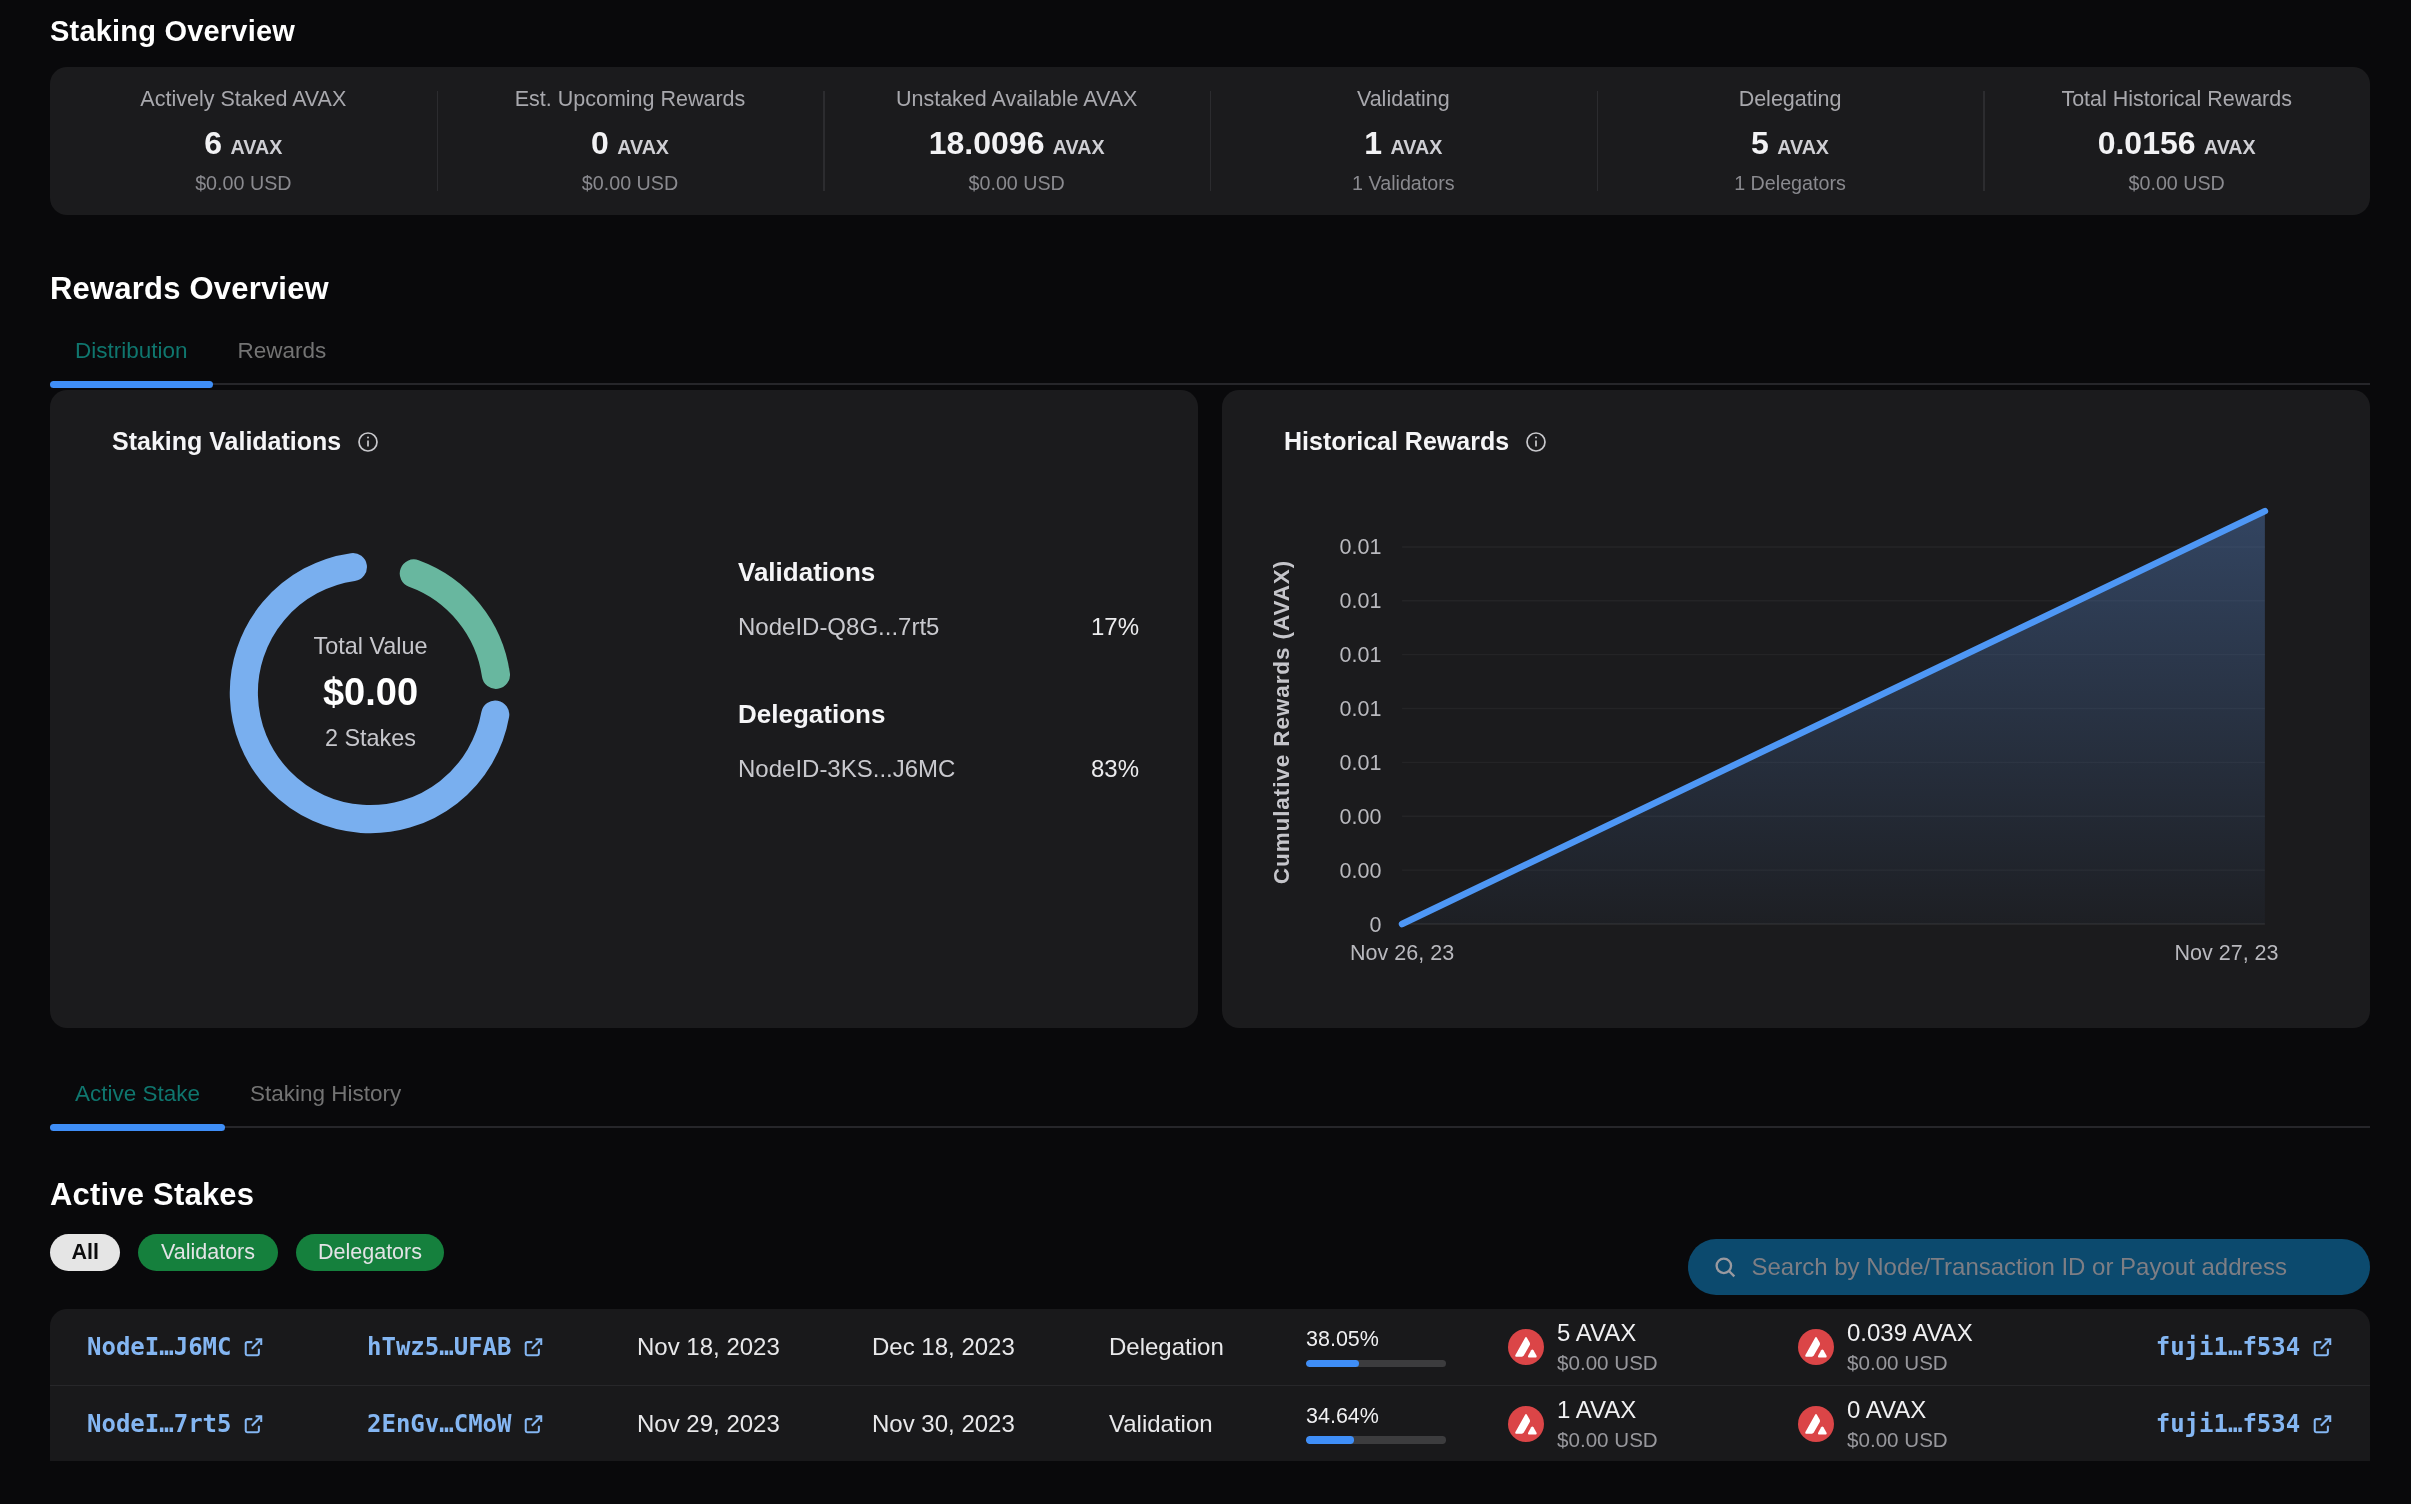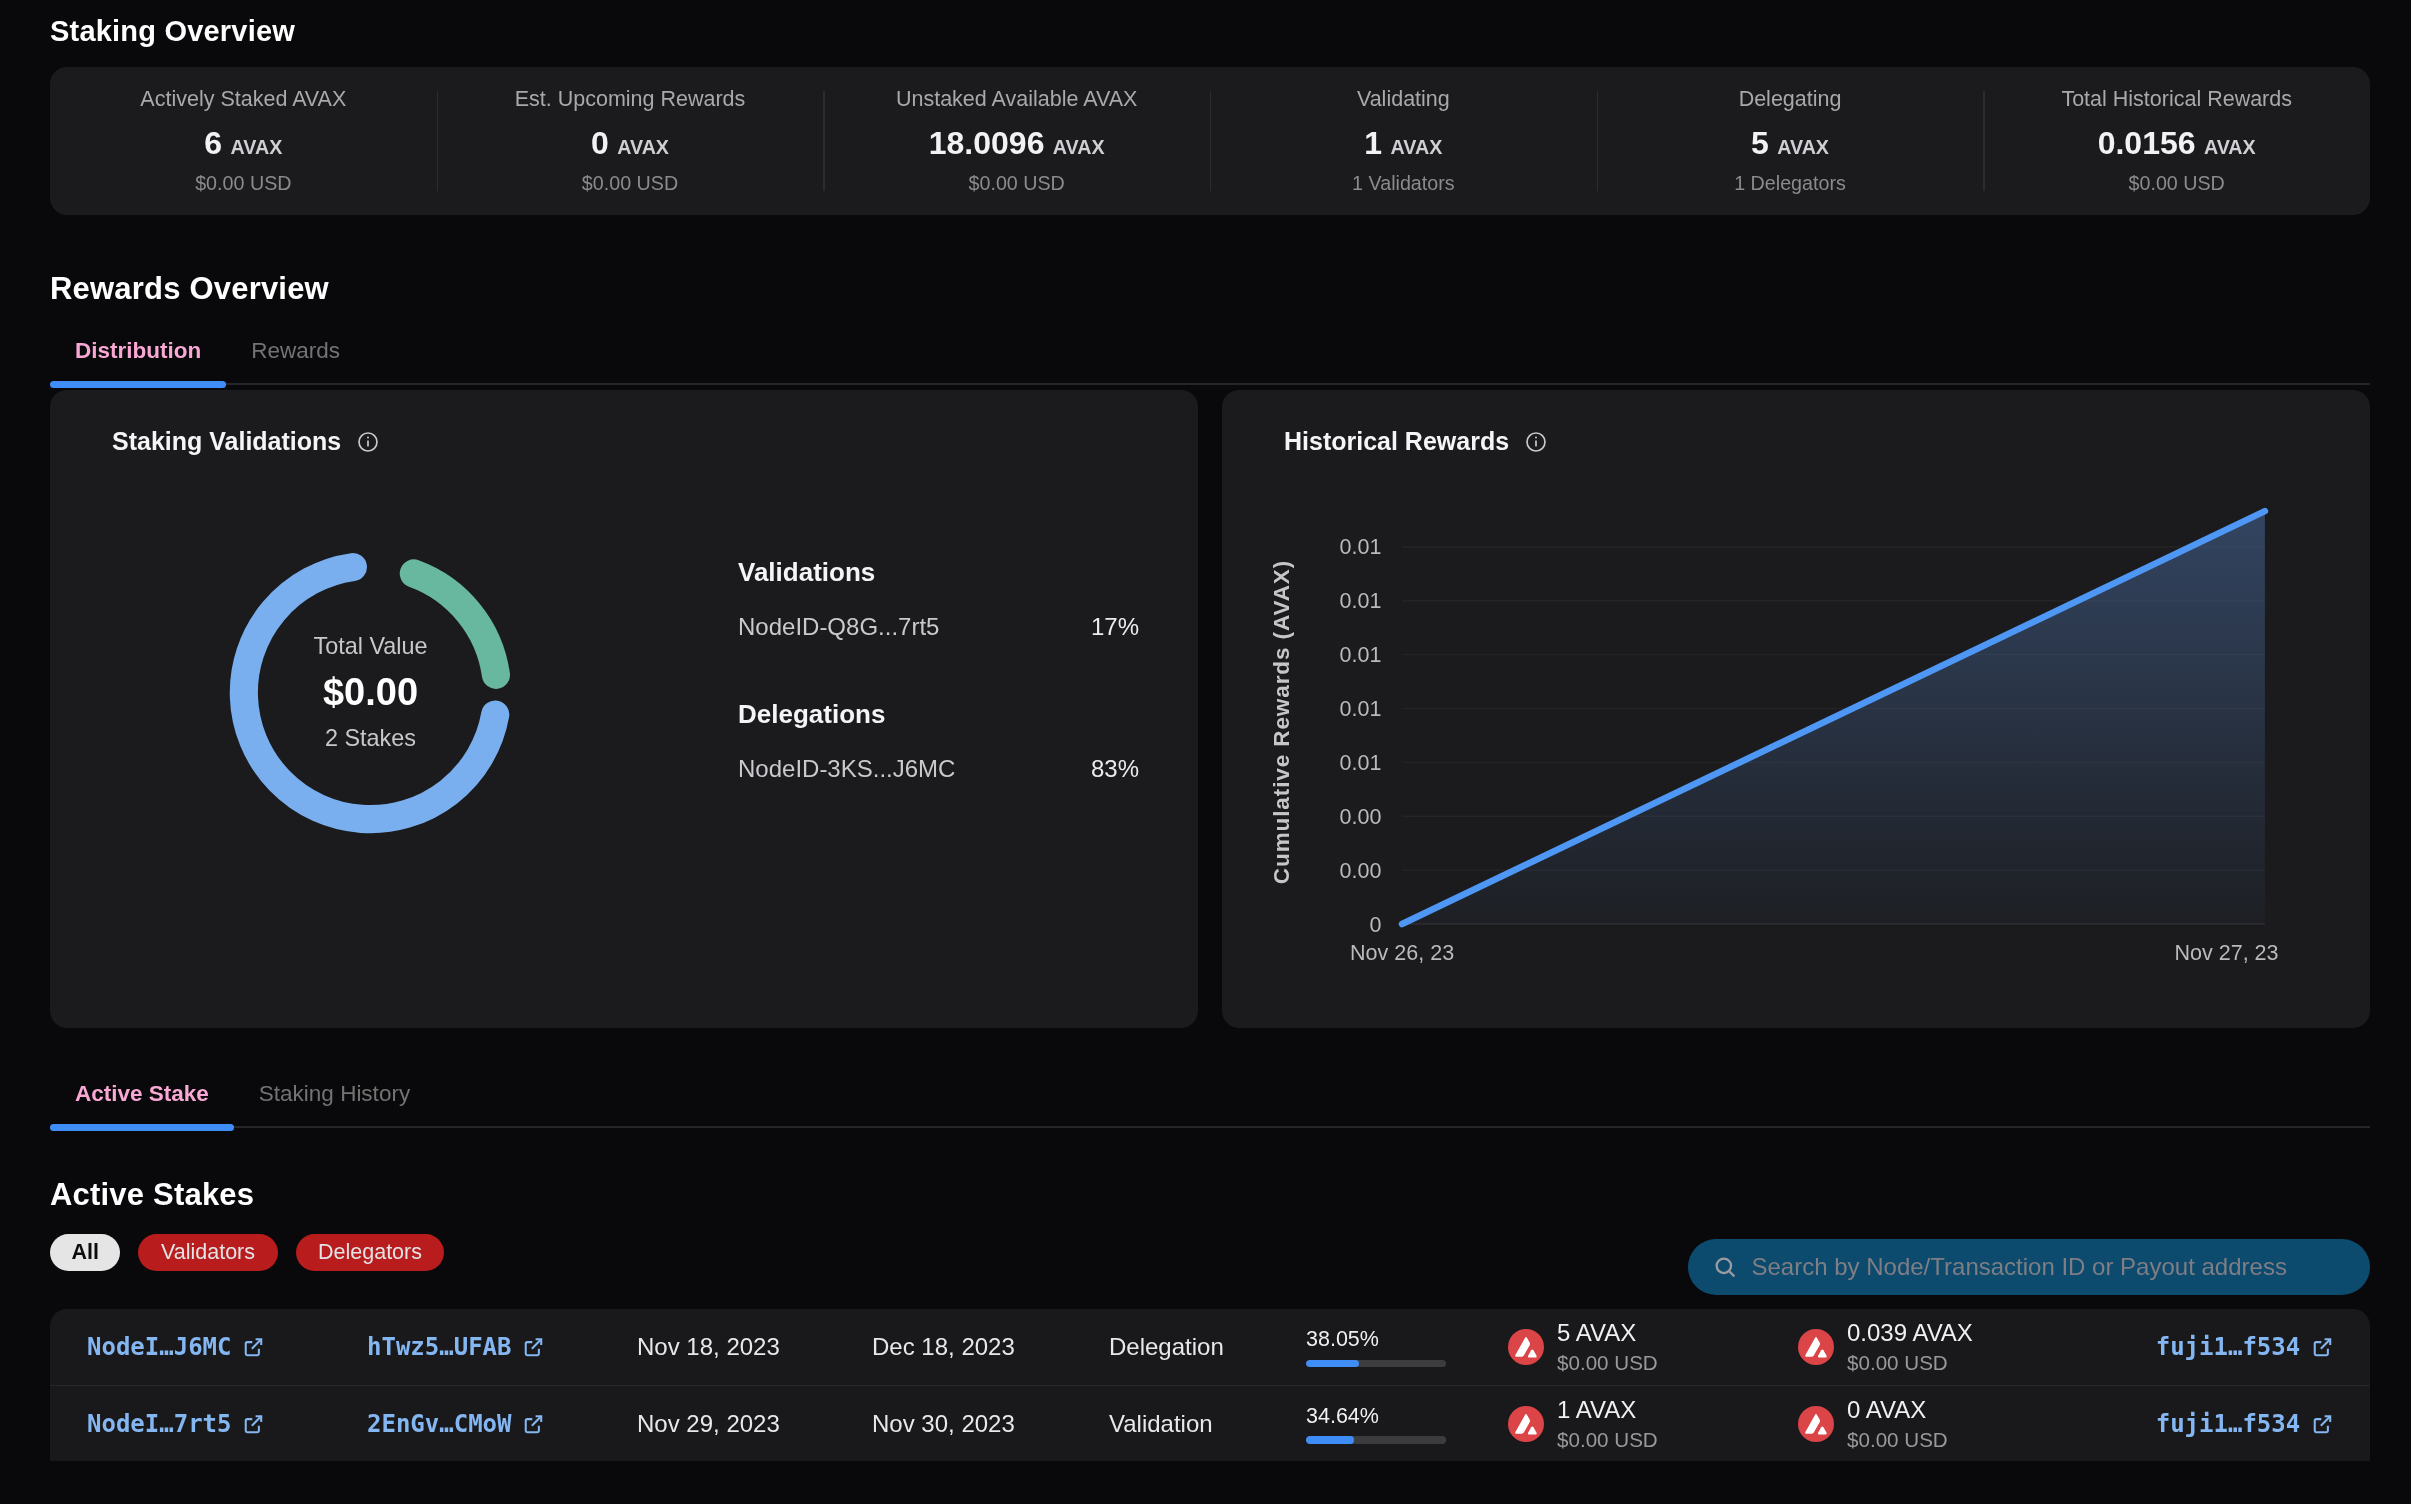--- a/index.html
+++ b/index.html
@@ -30,21 +30,21 @@
   .stat-value-row { margin-top:13px; display:flex; align-items:baseline; gap:8.4px; }
   .stat-value { font-size:32px; font-weight:bold; color:#f2f2f4; }
   .stat-unit { font-size:19.7px; font-weight:600; color:#cfcfd4; }
   .stat-sub { margin-top:10.3px; font-size:19.7px; color:#8a8a8f; }
 
   
   .section-h2 { margin-top:56px; }
   .tabs { margin-top:31px; position:relative; }
   .tab-row { display:flex; }
   .tab { padding:0 25px 20.6px 25px; font-size:22.5px; color:#737373; cursor:pointer; position:relative; }
-  .tab.active { color:#f9a8d4; font-weight:bold; }
+  .tab.active { color:#0f766e; font-weight:normal; }
   .tab.active::after {
     content:""; position:absolute; left:0; right:0; bottom:-3.7px; height:7.5px;
     background:#3f8ef7; border-radius:4.7px; z-index:2;
   }
   .tab-hairline { position:absolute; left:0; right:0; bottom:0; height:1.4px; background:#26262a; }
 
   
   .cards-row { display:flex; gap:24px; margin-top:5.6px; }
   .card { flex:1; height:638px; background:#1b1b1d; border-radius:17px; position:relative; }
   .card-title-row { position:absolute; left:62px; top:37px; display:flex; align-items:center; gap:15px; }
@@ -70,21 +70,21 @@
   .y-axis-title {
     position:absolute; left:-142px; top:319px; width:403px; text-align:center;
     transform:rotate(-90deg); font-size:22.5px; font-weight:bold; color:#c5c5ca; letter-spacing:0.9px;
   }
 
   
   .stakes-section { position:relative; }
   .stakes-h2 { margin-top:49px; }
   .pills { margin-top:21.5px; display:flex; gap:18px; }
   .pill { height:37px; border-radius:19px; display:flex; align-items:center; padding:0 22.5px;
-    font-size:21.5px; background:#b91c1c; color:#e3e3e6; cursor:pointer; }
+    font-size:21.5px; background:#15803d; color:#e3e3e6; cursor:pointer; }
   .pill.active { background:#e5e5e5; color:#0c0c0d; font-weight:bold; padding:0 21.5px; }
   .search-box {
     position:absolute; right:0; top:62px; width:682px; height:56px; background:#0c4a6e;
     border-radius:28px; display:flex; align-items:center; padding:0 22.5px; gap:13px;
   }
   .search-box input {
     flex:1; background:transparent; border:none; outline:none; color:#e8e8ea; font-size:24px;
     font-family:"Liberation Sans", sans-serif;
   }
   .search-box input::placeholder { color:#7e7e84; }

